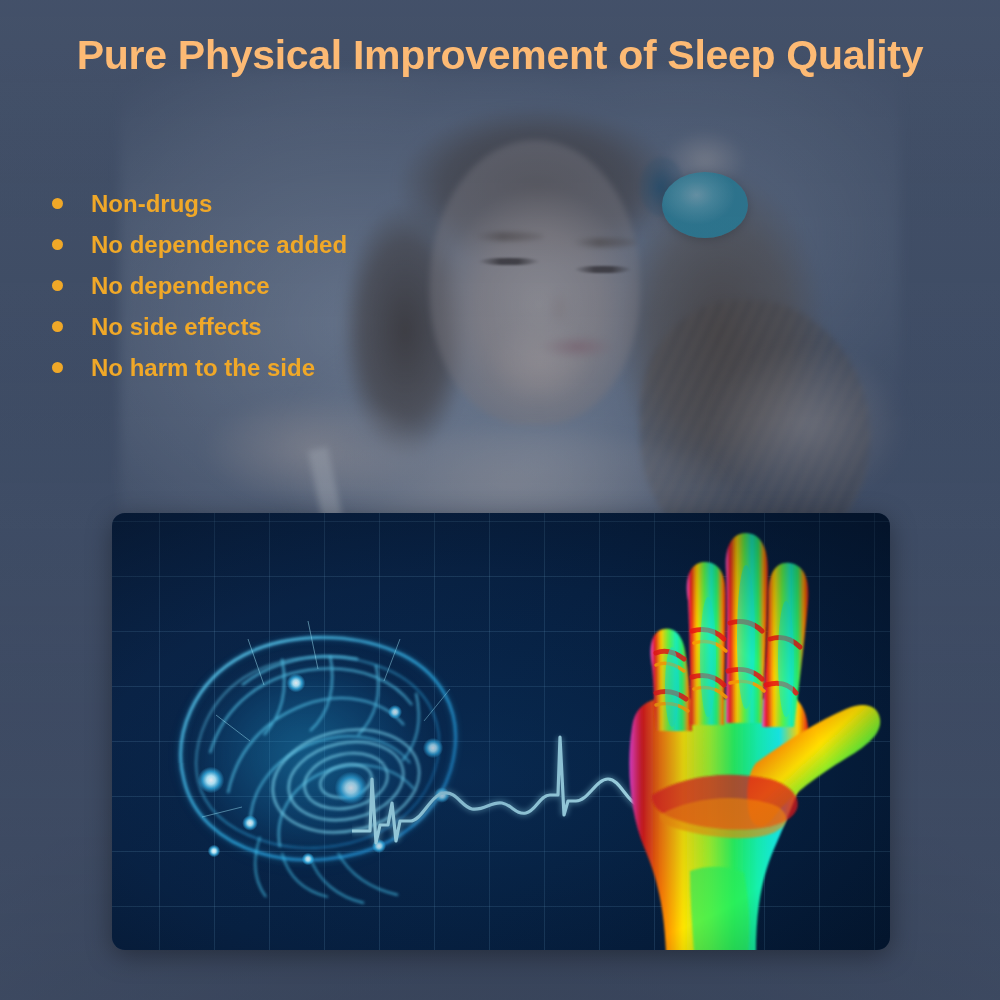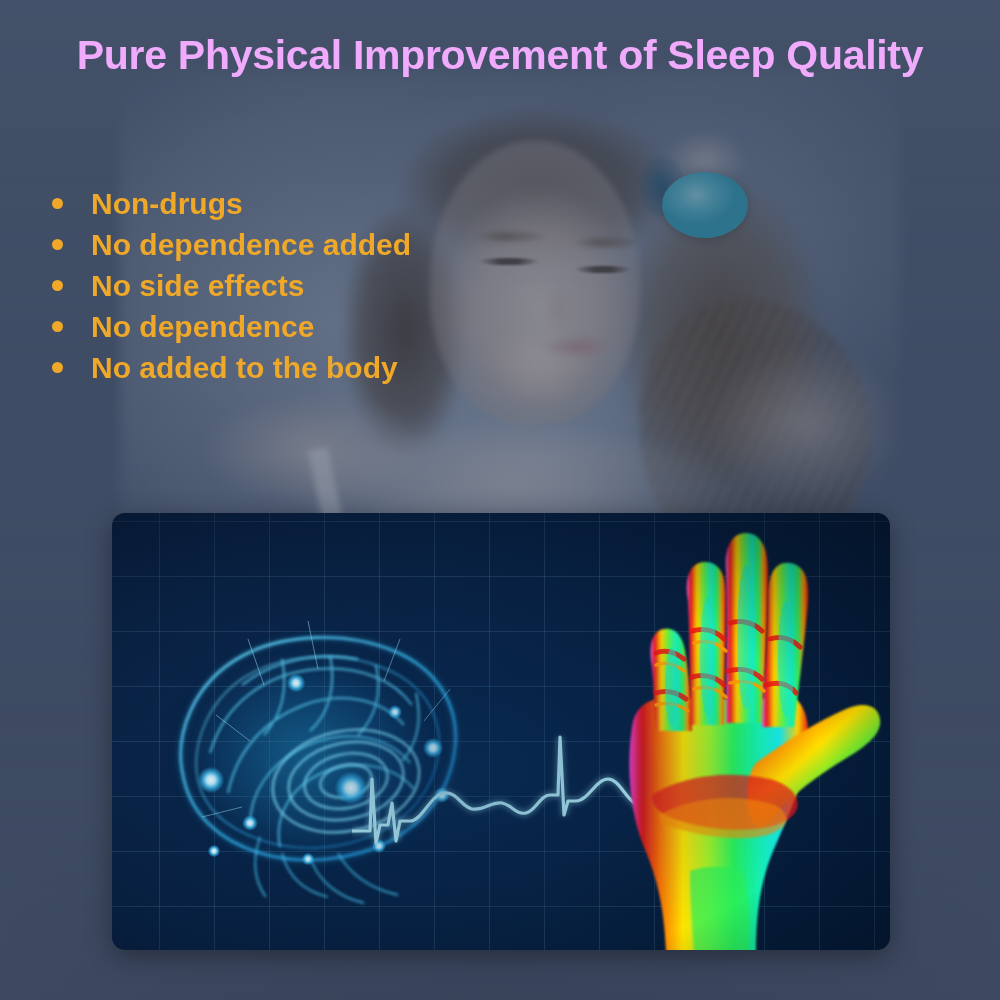--- a/index.html
+++ b/index.html
@@ -151,34 +151,34 @@
     background:linear-gradient(180deg, rgba(83,97,121,0.30) 0%, rgba(83,97,121,0.20) 40%, rgba(83,97,121,0.42) 100%);
   }
 
   
   .headline {
     position:absolute; left:0; top:32px; width:1000px;
     text-align:center;
     font-size:41px;
     font-weight:bold;
     letter-spacing:-0.3px;
-    color:#f0abfc;
+    color:#fdba74;
     white-space:nowrap;
   }
 
   
   .bullets {
     position:absolute; left:52px; top:183px; width:470px;
     list-style:none;
   }
   .bullets li {
     display:flex; align-items:center;
     height:41px;
     color:#f0a828;
-    font-size:30px;
+    font-size:24px;
     font-weight:bold;
     letter-spacing:0px;
   }
   .bullet-dot {
     width:11px; height:11px; border-radius:50%;
     background:#f0a828;
     flex:0 0 auto;
     margin-right:28px;
   }
 
@@ -264,29 +264,29 @@
     <li>
       <span class="bullet-dot"></span>
       <span>Non-drugs</span>
     </li>
     <li>
       <span class="bullet-dot"></span>
       <span>No dependence added</span>
     </li>
     <li>
       <span class="bullet-dot"></span>
+      <span>No dependence</span>
+    </li>
+    <li>
+      <span class="bullet-dot"></span>
       <span>No side effects</span>
     </li>
     <li>
       <span class="bullet-dot"></span>
-      <span>No dependence</span>
-    </li>
-    <li>
-      <span class="bullet-dot"></span>
-      <span>No added to the body</span>
+      <span>No harm to the side</span>
     </li>
   </ul>
 
   <div class="panel">
     <div class="panel-grid"></div>
 
     <div class="brain-wrap">
       <div class="brain-glow"></div>
       <svg class="brain-svg" width="350" height="330" viewBox="0 0 350 330">
         <defs>

